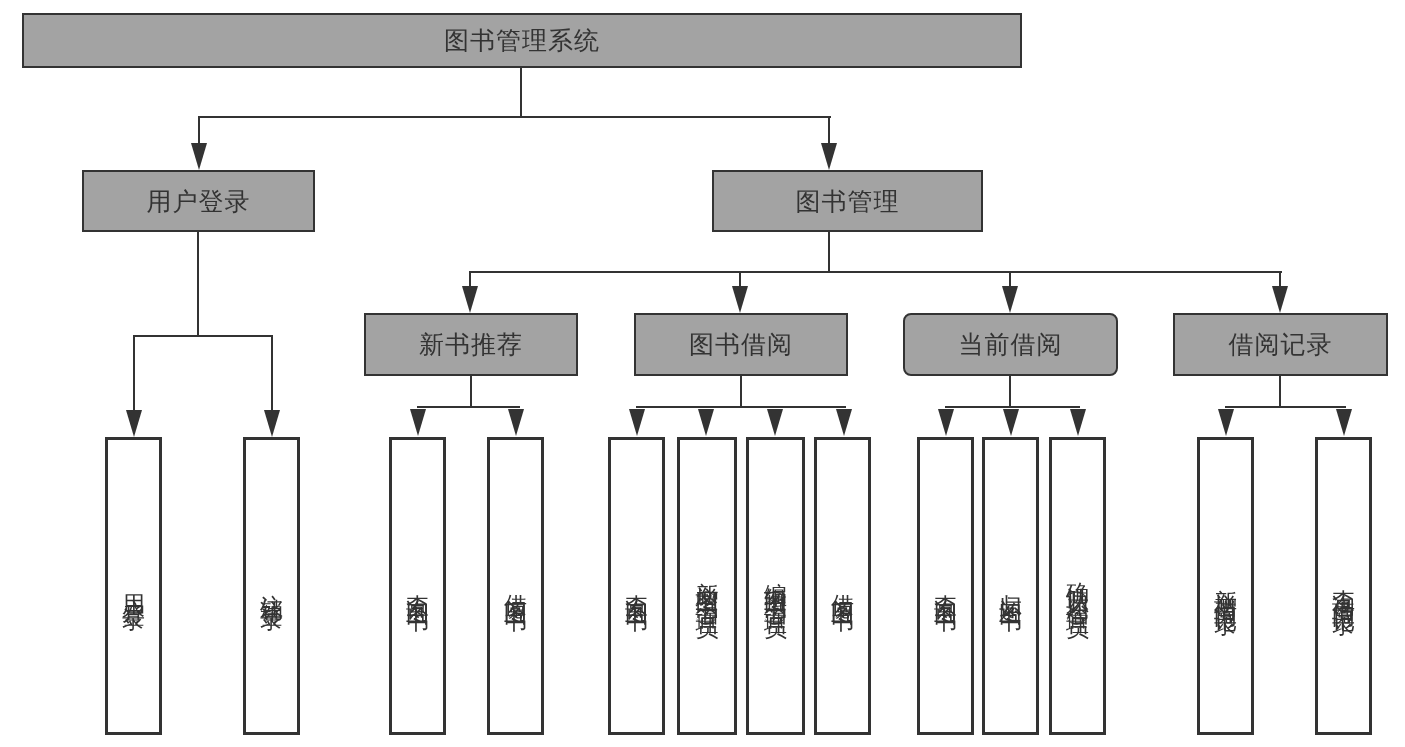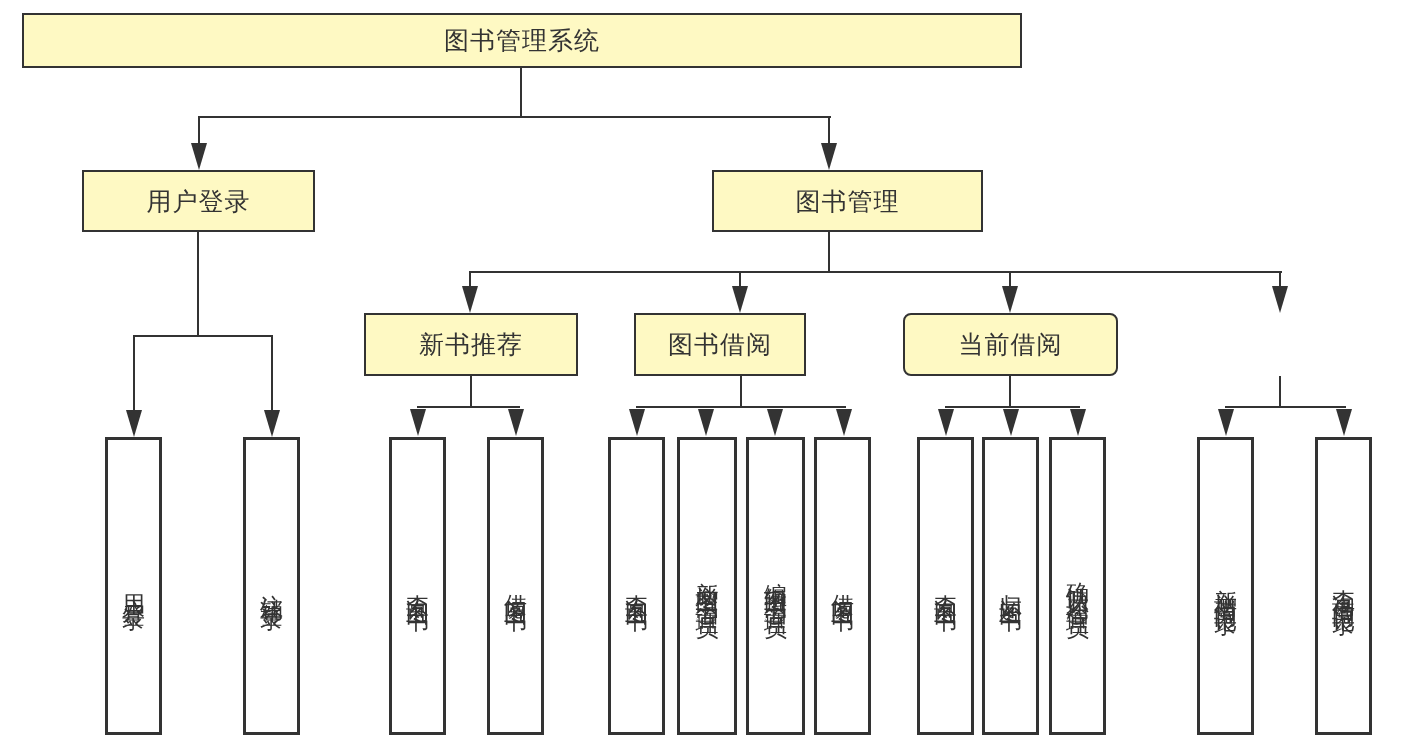--- a/index.html
+++ b/index.html
@@ -12,21 +12,21 @@
     position: relative;
     width: 1405px;
     height: 747px;
     background: #ffffff;
     overflow: hidden;
   }
   .box {
     position: absolute;
     box-sizing: border-box;
     border: 2px solid #333333;
-    background: #fef9c3;
+    background: #a3a3a3;
     display: flex;
     align-items: center;
     justify-content: center;
     color: #333333;
   }
   .box .lbl {
     font-size: 25px;
     letter-spacing: 1px;
     white-space: nowrap;
   }
@@ -110,25 +110,28 @@
   <div class="line" style="left:1009px; top:271px; width:2px; height:17px;"></div>
   <div class="line" style="left:1279px; top:271px; width:2px; height:17px;"></div>
   <div class="arrow" style="left:462px; top:286px;"></div>
   <div class="arrow" style="left:732px; top:286px;"></div>
   <div class="arrow" style="left:1002px; top:286px;"></div>
   <div class="arrow" style="left:1272px; top:286px;"></div>
 
   <div class="box" style="left:364px; top:313px; width:214px; height:63px;">
     <span class="lbl">新书推荐</span>
   </div>
-  <div class="box" style="left:634px; top:313px; width:172px; height:63px;font-family:Liberation Serif, serif;">
+  <div class="box" style="left:634px; top:313px; width:214px; height:63px;font-family:Liberation Serif, serif;">
     <span class="lbl">图书借阅</span>
   </div>
   <div class="box" style="left:903px; top:313px; width:215px; height:63px;border-radius:8px;">
     <span class="lbl">当前借阅</span>
+  </div>
+  <div class="box" style="left:1173px; top:313px; width:215px; height:63px;">
+    <span class="lbl">借阅记录</span>
   </div>
 
   <div class="line" style="left:470px; top:376px; width:2px; height:32px;"></div>
   <div class="line" style="left:417px; top:406px; width:103px; height:2px;"></div>
   <div class="arrow" style="left:410px; top:409px;"></div>
   <div class="arrow" style="left:508px; top:409px;"></div>
 
   <div class="line" style="left:740px; top:376px; width:2px; height:32px;"></div>
   <div class="line" style="left:636px; top:406px; width:210px; height:2px;"></div>
   <div class="arrow" style="left:629px; top:409px;"></div>

